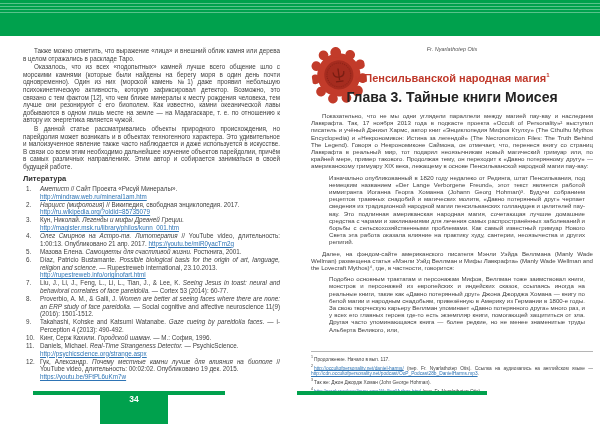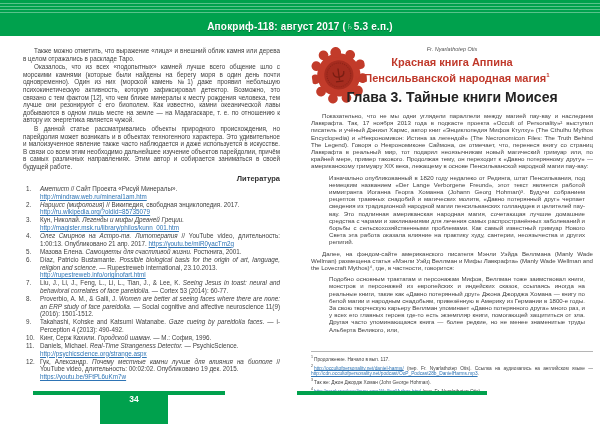--- a/index.html
+++ b/index.html
@@ -21,21 +21,21 @@
   .band{position:absolute;left:0;top:0;width:600px;height:36px;background:var(--band-green);display:flex;}
   .band-stripes{position:absolute;left:0;top:1px;width:100%;height:14px;
     background:repeating-linear-gradient(to bottom,transparent 0 2px,rgba(255,255,255,.35) 2px 3px);}
   .band-half{flex:1;display:flex;align-items:flex-end;justify-content:center;padding-bottom:4px;}
   .band-title{color:#fff;font-weight:bold;font-size:10px;letter-spacing:.2px;text-shadow:0 .5px 0 rgba(0,0,0,.25);}
 
   
   .left-body{position:absolute;left:23px;top:47px;width:257px;height:341px;overflow:hidden;
     color:var(--body-text);font-size:6.3px;line-height:7.6px;}
   .para{text-align:justify;text-indent:11px;margin-bottom:1px;}
-  .lit-heading{text-align:right;font-weight:bold;font-size:7.5px;margin:4px 0 3px;color:#333;}
+  .lit-heading{text-align:left;font-weight:bold;font-size:7.5px;margin:4px 0 3px;color:#333;}
   .refs{list-style:none;}
   .refs li{position:relative;padding-left:17px;text-align:justify;margin-bottom:.5px;}
   .ref-num{position:absolute;left:3px;top:0;font-style:normal;}
   .it{font-style:italic;}
   .link{color:var(--link-blue);text-decoration:underline;font-style:normal;cursor:pointer;}
   .blk{display:block;}
 
   
   .right-head{position:absolute;left:311px;top:46px;width:282px;text-align:center;}
   .author{font-style:italic;font-size:5.5px;color:#555;margin-bottom:4px;}
@@ -63,23 +63,20 @@
   .pagebox.l{left:100px;}
   .pagebox.r{left:361px;}
 </style>
 </head>
 <body>
 
 <div class="sheet">
 
   <div class="band">
     <div class="band-stripes"></div>
-    <div class="band-half">
-      <span class="band-title">Апокриф-118: август 2017 (♄5.3 е.п.)</span>
-    </div>
   </div>
 
   <div class="left-body">
     <div>
         <p class="para">Также можно отметить, что выражение «лица» и внешний облик камня или дерева в целом отражались в раскладе Таро.</p>
         <p class="para">Оказалось, что из всех «подопытных» камней лучше всего общение шло с морскими камнями (которые были найдены на берегу моря в один день почти одновременно). Один из них (морской камень №1) даже проявил небольшую психокинетическую активность, которую зафиксировал детектор. Возможно, это связано с тем фактом [12], что чем ближе минералы к месту рождения человека, тем лучше они резонируют с его биополем. Как известно, камни океанической лавы добываются в одном лишь месте на земле — на Мадагаскаре, т. е. по отношению к автору их энергетика является чужой.</p>
         <p class="para">В данной статье рассматривались объекты природного происхождения, но парейдолия может возникать и в объектах техногенного характера. Это удивительное и малоизученное явление также часто наблюдается и даже используется в искусстве. В связи со всем этим необходимо дальнейшее изучение объектов парейдолии, причём в самых различных направлениях. Этим автор и собирается заниматься в своей будущей работе.</p>
       </div>
     <div class="lit-heading">Литература</div>
     <ol class="refs">
@@ -119,21 +116,21 @@
       <path d="M50 42 v22"></path>
       <path d="M40 48 q0 10 10 10"></path>
       <path d="M60 48 q0 10 -10 10"></path>
       <path d="M43 66 h14"></path>
     </g>
   </svg>
 
   <div class="right-head">
     <div class="author">Fr. Nyarlathotep Otis</div>
     <div class="art-title">
-      <span>Красная книга Аппина</span><br>
+      <br>
       <span>и Пенсильванской народная магия</span><sup>1</sup>
     </div>
     <div class="chapter">Глава 3. Тайные книги Моисея</div>
   </div>
 
   <div class="right-body">
       <div class="para">Показательно, что не мы одни углядели параллели между магией пау-вау и наследием Лавкрафта. Так, 17 ноября 2013 года в подкасте проекта «Occult of Personality»² выступил писатель и учёный Дэниэл Хармс, автор книг «Энциклопедия Мифов Ктулху» (The Cthulhu Mythos Encyclopedia) и «Некрономикон: Истина за легендой» (The Necronomicon Files: The Truth Behind The Legend). Говоря о Некрономиконе Саймона, он отмечает, что, перенеся книгу со страниц Лавкрафта в реальный мир, тот подарил неоязычникам новый магический гримуар или, по крайней мере, пример такового. Продолжая тему, он переходит к «Давно потерянному другу» — американскому гримуару XIX века, лежащему в основе Пенсильванской народной магии пау-вау:</div>
       <div class="quote">Изначально опубликованный в 1820 году недалеко от Рединга, штат Пенсильвания, под немецким названием «Der Lange Verborgene Freund», этот текст является работой иммигранта Иоганна Георга Хоманна (Johann Georg Hohman)³. Будучи собранием рецептов травяных снадобий и магических молитв, «Давно потерянный друг» черпает сведения из традиционной народной магии пенсильванских голландцев и целителей пау-вау. Это подлинная американская народная магия, сочетающая лучшие домашние средства с чарами и заклинаниями для лечения самых распространённых заболеваний и борьбы с сельскохозяйственными проблемами. Как самый известный гримуар Нового Света эта работа оказала влияние на практику худу, сантерии, неоязычества и других религий.</div>
       <div class="para">Далее, на фэндом-сайте американского писателя Мэнли Уэйда Веллмана (Manly Wade Wellman) размещена статья «Мэнли Уэйд Веллман и Мифы Лавкрафта» (Manly Wade Wellman and the Lovecraft Mythos)⁴, где, в частности, говорится:</div>
       <div class="quote">Подобно основным трактатам и персонажам Мифов, Веллман тоже заимствовал книги, монстров и персонажей из европейских и индейских сказок, ссылаясь иногда на реальные книги, такие как «Давно потерянный друг» Джона Джорджа Хомана — книгу по белой магии и народным снадобьям, привезённую в Америку из Германии в 1800-е годы. За свою творческую карьеру Веллман упоминает «Давно потерянного друга» много раз, и у всех его главных героев где-то есть экземпляр книги, помогающей защититься от зла. Другая часто упоминающаяся книга — более редкие, но не менее знаменитые труды Альберта Великого, или,</div>

